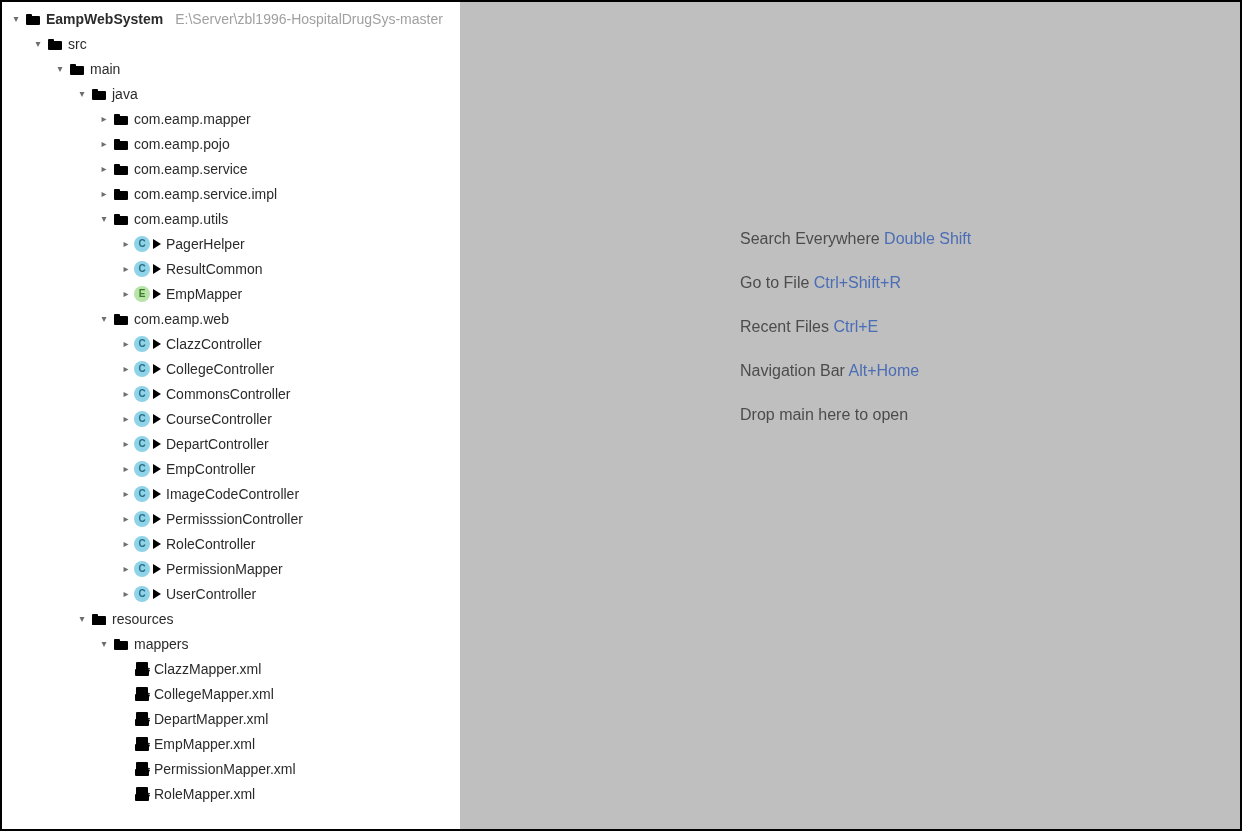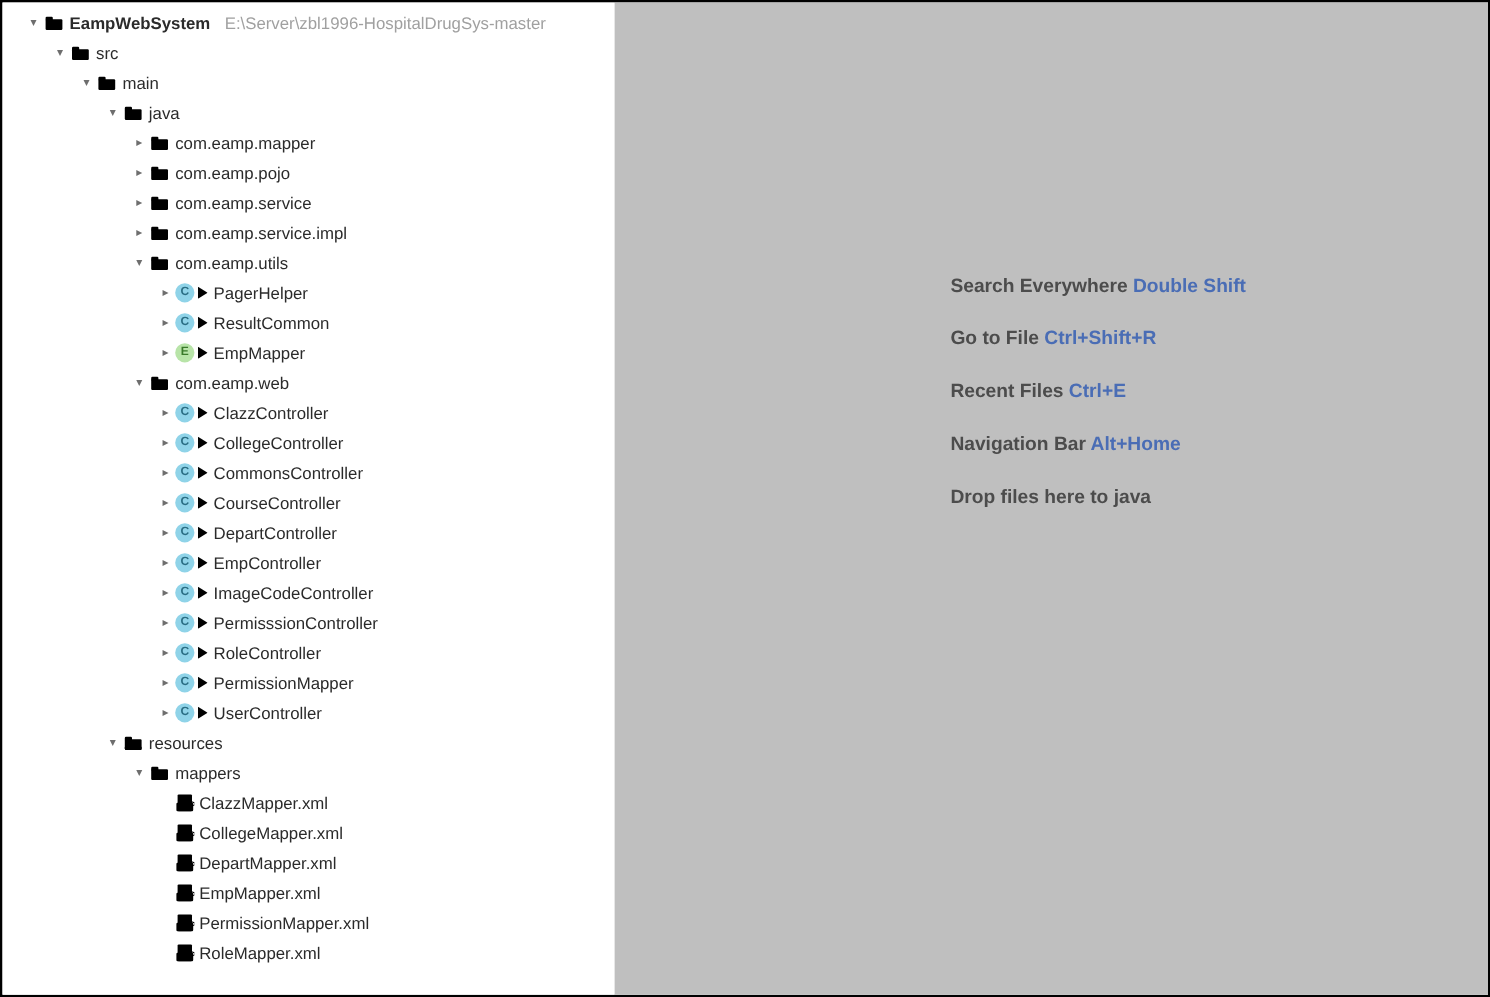--- a/index.html
+++ b/index.html
@@ -12,40 +12,39 @@
     width: 1242px;
     height: 831px;
     overflow: hidden;
     border: 2px solid #000;
   }
   .workspace {
     display: flex;
     height: 100%;
   }
   .tree-panel {
-    width: 510px;
+    width: 458px;
     background: #ffffff;
     overflow-y: auto;
-    padding: 4px 0 4px 12px;
+    padding: 4px 0 4px 0;
     position: relative;
   }
   .editor-panel {
     flex: 1;
     background: #bfbfbf;
     display: flex;
     flex-direction: column;
     justify-content: flex-start;
     align-items: flex-start;
     padding: 228px 0 0 280px;
   }
   .hint-line {
     font-size: 16px;
     color: #4c4c4c;
     margin-bottom: 26px;
-    font-weight: bold;
   }
   .hint-line .shortcut {
     color: #4a6db5;
   }
 
   
   .tree { list-style: none; }
   .tree li { list-style: none; }
   .row {
     display: flex;
@@ -519,21 +518,21 @@
             <span class="label">RoleMapper.xml</span>
           </div>
         </li>
       </ul>
   </div>
   <div class="editor-panel" id="editor-panel">
       <div class="hint-line"><span>Search Everywhere</span> <span class="shortcut">Double Shift</span></div>
       <div class="hint-line"><span>Go to File</span> <span class="shortcut">Ctrl+Shift+R</span></div>
       <div class="hint-line"><span>Recent Files</span> <span class="shortcut">Ctrl+E</span></div>
       <div class="hint-line"><span>Navigation Bar</span> <span class="shortcut">Alt+Home</span></div>
-      <div class="hint-line"><span>Drop files here to java</span></div>
+      <div class="hint-line"><span>Drop main here to open</span></div>
     </div>
 </div>
 
 <svg width="0" height="0" style="position:absolute">
   <defs>
     <g id="svg-folder">
       <rect class="tab" x="1" y="3" width="6" height="3" rx="1"></rect>
       <rect class="body" x="1" y="5" width="14" height="9" rx="1"></rect>
     </g>
     <g id="svg-folder-res">

